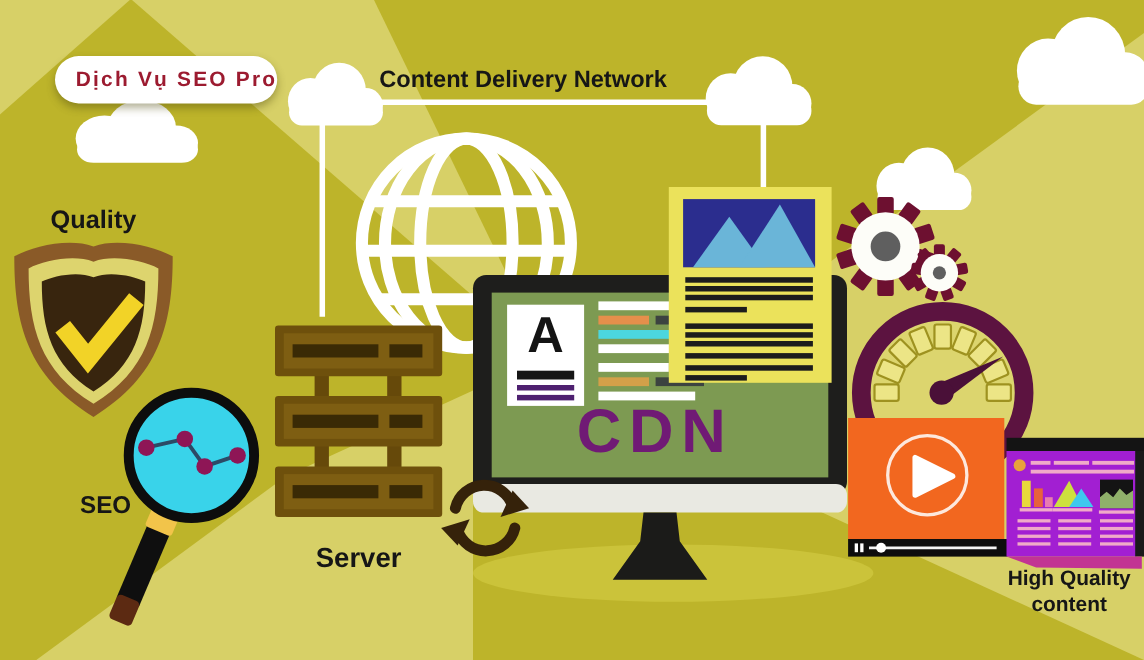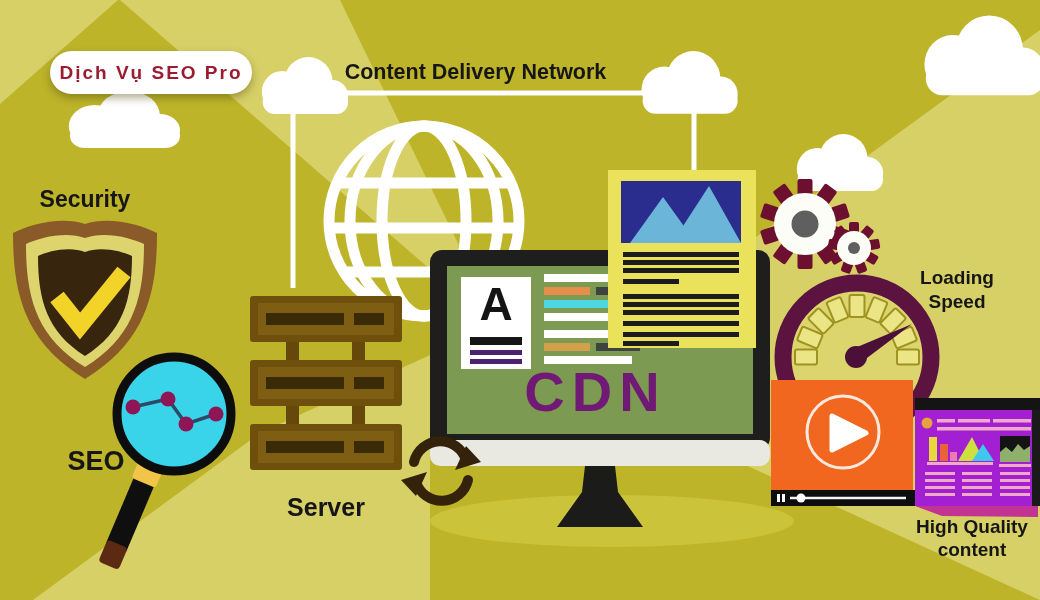--- a/index.html
+++ b/index.html
@@ -1,24 +1,24 @@
 <!DOCTYPE html>
 <html><head>
 <meta charset="utf-8">
 <style>
   html,body{margin:0;padding:0;}
   .stage{position:relative;width:1040px;height:600px;overflow:hidden;background:#bdb42a;font-family:"Liberation Sans",sans-serif;}
   .stage svg{position:absolute;left:0;top:0;}
   .lbl{position:absolute;font-weight:bold;color:#161616;text-align:center;line-height:1.15;}
   .badge{position:absolute;left:50px;top:51px;width:202px;height:43px;background:#ffffff;border-radius:24px;
-         display:flex;align-items:center;justify-content:center;font-weight:bold;font-size:19px;letter-spacing:2px;
+         display:flex;align-items:center;justify-content:flex-end;font-weight:bold;font-size:19px;letter-spacing:2px;
          color:#9c1b30;box-shadow:0 4px 8px rgba(80,75,15,.45);}
   .title{left:318px;top:60px;width:315px;font-size:21.5px;}
   .security{left:15px;top:186px;width:140px;font-size:23px;}
-  .seo{left:60px;top:446px;width:72px;font-size:27px;}
+  .seo{left:60px;top:446px;width:72px;font-size:22px;}
   .server{left:251px;top:493px;width:150px;font-size:25px;}
   .cdn{left:488px;top:360px;width:215px;font-size:56px;line-height:64px;color:#701a75;letter-spacing:7px;}
   .alet{left:461px;top:278px;width:70px;font-size:46px;font-weight:700;color:#141414;}
   .loading{left:897px;top:266px;width:120px;font-size:19px;line-height:24px;}
   .quality{left:902px;top:515px;width:140px;font-size:19px;line-height:23px;}
 </style>
 </head>
 <body>
 
 <div class="stage">
@@ -268,26 +268,22 @@
           <rect x="1000" y="493" width="30" height="3"></rect>
     </g>
     <polygon points="915,506 1038,506 1038,517 942,516" fill="#c23493"></polygon>
   </g>
 </svg>
 
   <div class="badge">
     <span>Dịch Vụ SEO Pro</span>
   </div>
   <div class="lbl title">Content Delivery Network</div>
-  <div class="lbl security">Security</div>
+  <div class="lbl security">Quality</div>
   <div class="lbl seo">SEO</div>
   <div class="lbl server">Server</div>
   <div class="lbl alet">A</div>
   <div class="lbl cdn">CDN</div>
-  <div class="lbl loading">
-    <div>Loading</div>
-    <div>Speed</div>
-  </div>
   <div class="lbl quality">
     <div>High Quality</div>
     <div>content</div>
   </div>
 </div>
 
 </body></html>

